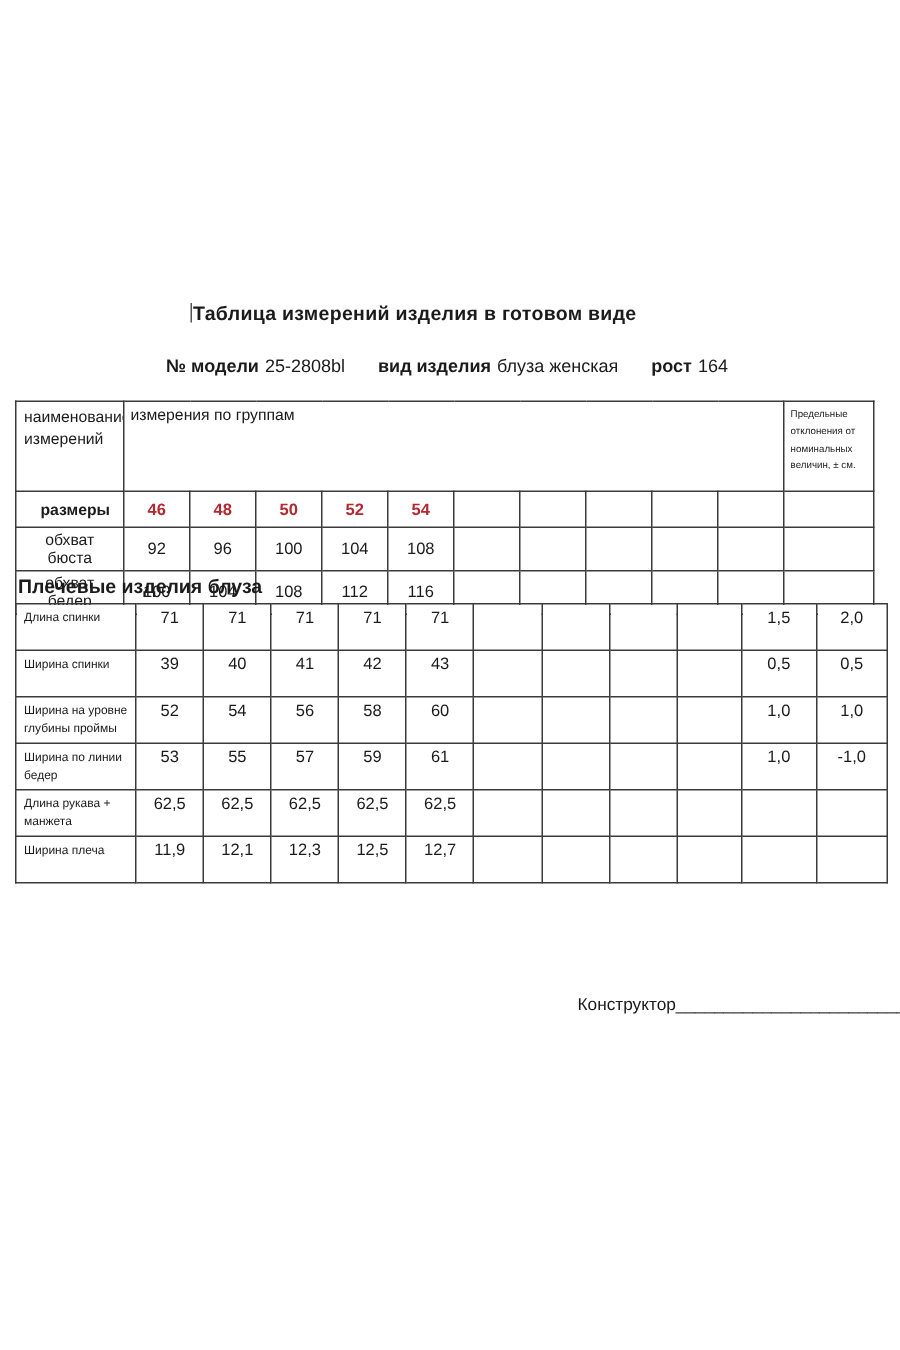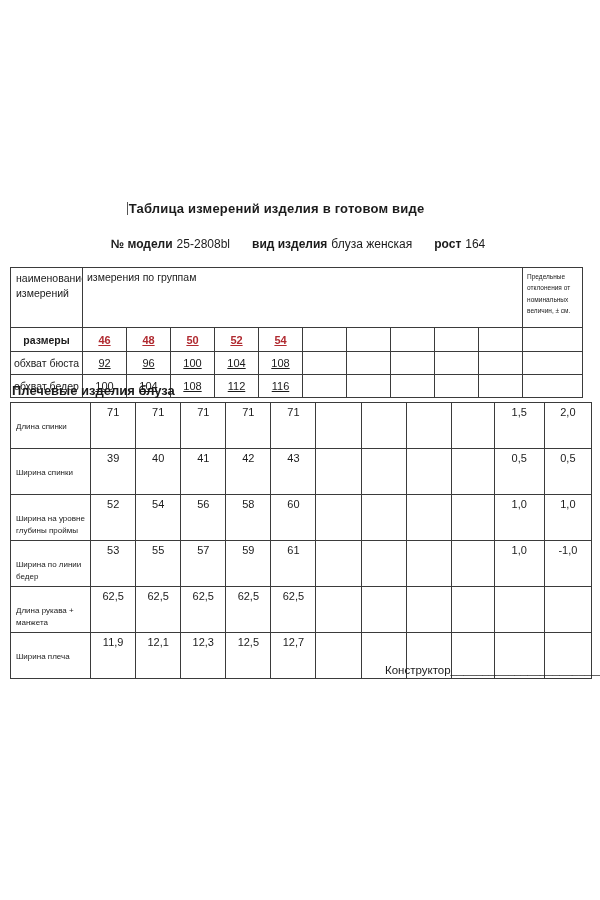--- a/index.html
+++ b/index.html
@@ -24,27 +24,27 @@
   .doc-subtitle .gap{margin-left:18px;}
   
   table{border-collapse:collapse;table-layout:fixed;}
   td{border:1px solid #3b3b3b;padding:0;overflow:hidden;}
   .t1{position:absolute;left:10px;top:267px;width:572px;font-size:11px;}
   .t2{position:absolute;left:10px;top:402px;width:582px;font-size:11px;}
   .t1 td,.t2 td{background:#fff;}
   .hdr-name{vertical-align:top;padding:3px 5px;font-size:10.5px;line-height:1.45;}
   .hdr-groups{vertical-align:top;text-align:left;padding:3px 4px;font-size:10.5px;}
   .hdr-tol{vertical-align:top;padding:3px 4px;font-size:6.5px;line-height:1.75;color:#222;}
-  .t1 .lbl{padding:2px 0;font-size:10.5px;margin-top:28px;}
-  .t1 .val{text-align:center;font-size:11px;text-decoration:underline;}
+  .t1 .lbl{padding:2px 16px;font-size:10.5px;margin-top:28px;}
+  .t1 .val{text-align:center;font-size:11px;}
   .t1 tr.sizes td{height:19px;font-weight:bold;}
   .t1 tr.sizes .val{color:#b02a30;}
   .t1 tr.meas td{height:18px;text-align:center;}
   .t2 tr td{height:25px;vertical-align:top;}
-  .t2 .lbl{font-size:8px;line-height:1.5;padding:18px 5px 2px 5px;}
+  .t2 .lbl{font-size:8px;line-height:1.5;padding:3px 5px 2px 5px;}
   .t2 .val{text-align:center;padding-top:3px;font-size:11px;}
   .section-title{
     position:absolute;left:12px;top:383px;font-size:13px;font-weight:bold;
   }
   
   .footer-line{
     position:absolute;left:385px;top:664px;font-size:11.5px;white-space:nowrap;
   }
   .footer-line .sig{letter-spacing:0;}
 </style>

